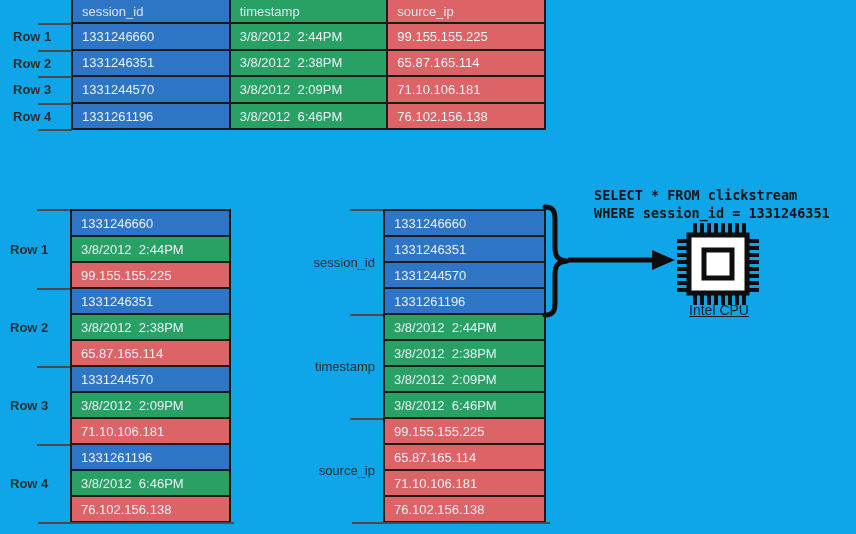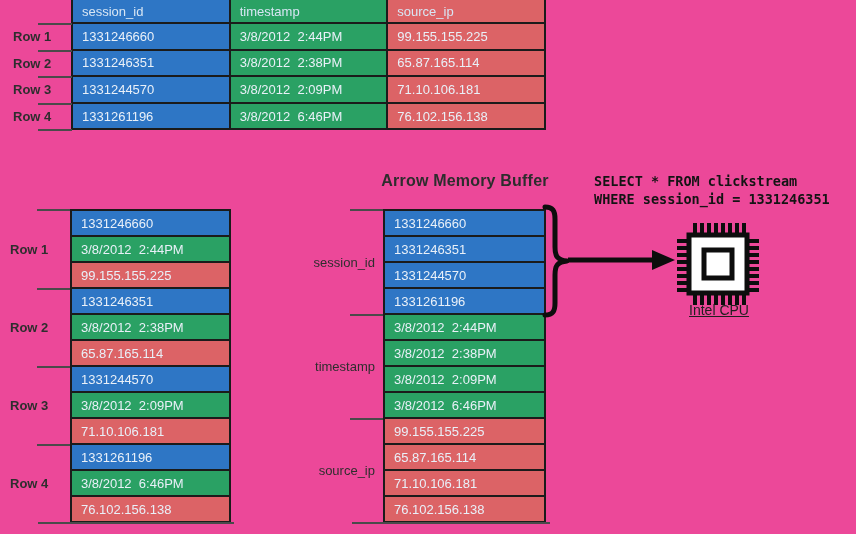--- a/index.html
+++ b/index.html
@@ -1,17 +1,17 @@
 <!DOCTYPE html>
 <html style="--blue: #2E76C5; --green: #2AA164; --red: #DC6366; --border: #1b1b1b; --cell-text: #E9F0F8; --hdr-text: #D8E6F4; --label: #2E2E2E;"><head>
 <meta charset="utf-8">
 <style>
   html,body{margin:0;padding:0;background:#ffffff;}
   .stage{
-    position:relative;width:856px;height:534px;background:#ec4899;overflow:hidden;
+    position:relative;width:856px;height:534px;background:#0ea5e9;overflow:hidden;
     font-family:"Liberation Sans", sans-serif;
   }
   
   .grid-table{
     position:absolute;left:71px;top:0;width:471px;
     display:grid;grid-template-columns:1fr 1fr 1fr;
     grid-template-rows:22px repeat(4,24.6px);
     gap:2px;background:var(--border);
     border:2px solid var(--border);border-top:none;
   }
@@ -39,21 +39,21 @@
   .group-label{
     position:absolute;left:278px;width:97px;height:18px;line-height:18px;
     font-size:13px;color:var(--label);text-align:right;
   }
   .buf-title{
     position:absolute;top:171px;height:20px;line-height:20px;text-align:center;
     font-size:16px;font-weight:700;color:#2d2d2d;letter-spacing:.2px;
   }
   .tick{position:absolute;height:2px;background:#4a4a4a;}
   .sql{
-    position:absolute;left:594px;top:172px;
+    position:absolute;left:594px;top:186px;
     font-family:"DejaVu Sans Mono", monospace;font-size:13.5px;font-weight:700;
     color:#141414;line-height:18px;white-space:pre;
   }
   .cpu-label{
     position:absolute;left:673px;top:302px;width:92px;text-align:center;
     font-size:14px;color:#1f1f1f;text-decoration:underline;
   }
   .icon{position:absolute;}
 </style>
 </head>
@@ -114,21 +114,20 @@
   <div class="row-label" style="left:10px;top:319px;">Row 2</div>
   <div class="row-label" style="left:10px;top:397px;">Row 3</div>
   <div class="row-label" style="left:10px;top:475px;">Row 4</div>
 
   <div class="tick" style="left:37px;top:209px;width:33px;"></div>
   <div class="tick" style="left:37px;top:288px;width:33px;"></div>
   <div class="tick" style="left:37px;top:366px;width:33px;"></div>
   <div class="tick" style="left:37px;top:444px;width:33px;"></div>
   <div class="tick" style="left:38px;top:522px;width:196px;"></div>
 
-  <div class="buf-title" style="left:350px;width:230px;">Arrow Memory Buffer</div>
 
   <div class="buffer" id="arrow-buffer">
     <div class="cell t-blue">1331246660</div>
     <div class="cell t-blue">1331246351</div>
     <div class="cell t-blue">1331244570</div>
     <div class="cell t-blue">1331261196</div>
     <div class="cell t-green">3/8/2012  2:44PM</div>
     <div class="cell t-green">3/8/2012  2:38PM</div>
     <div class="cell t-green">3/8/2012  2:09PM</div>
     <div class="cell t-green">3/8/2012  6:46PM</div>

